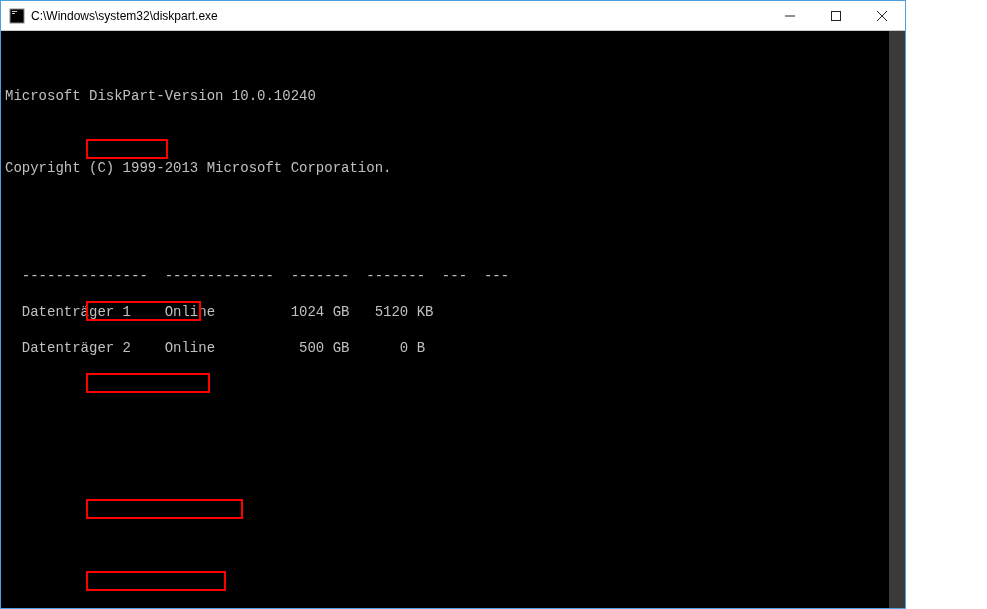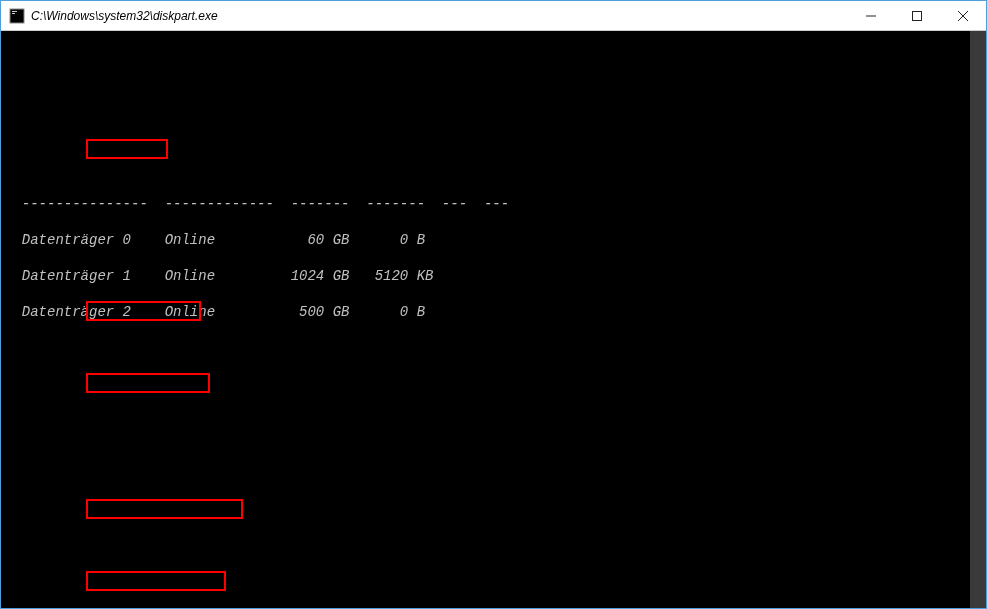--- a/index.html
+++ b/index.html
@@ -4,27 +4,26 @@
 <style>
   * { margin: 0; padding: 0; box-sizing: border-box; }
   body {
     font-family: "Segoe UI", Tahoma, sans-serif;
     background: #fff;
     width: 987px;
     height: 609px;
     overflow: hidden;
   }
   .window {
-    width: 987px;
+    width: 906px;
     height: 609px;
     border: 1px solid #4da0dc;
     display: flex;
     flex-direction: column;
     position: relative;
-    font-style: italic;
   }
   .title-bar {
     height: 30px;
     background: #fff;
     display: flex;
     align-items: center;
     border-bottom: 1px solid #ccc;
     flex: 0 0 30px;
   }
   .title-icon {
@@ -113,25 +112,26 @@
             <line x1="0" y1="0" x2="10" y2="10" stroke="#222" stroke-width="1"></line>
             <line x1="10" y1="0" x2="0" y2="10" stroke="#222" stroke-width="1"></line>
           </svg>
       </div>
     </div>
   </div>
 
   <div class="terminal-area">
     <div class="terminal">
 <div> </div>
+<div>Microsoft DiskPart-Version 10.0.10240</div>
 <div> </div>
+<div>Copyright (C) 1999-2013 Microsoft Corporation.</div>
 <div> </div>
 <div> </div>
 <div>  ---------------  -------------  -------  -------  ---  ---</div>
-<div>  Datenträger 0    Online           60 GB      0 B</div>
 <div>  Datenträger 1    Online         1024 GB   5120 KB</div>
 <div>  Datenträger 2    Online          500 GB      0 B</div>
 <div> </div>
 
 
 
 
 
 
 

